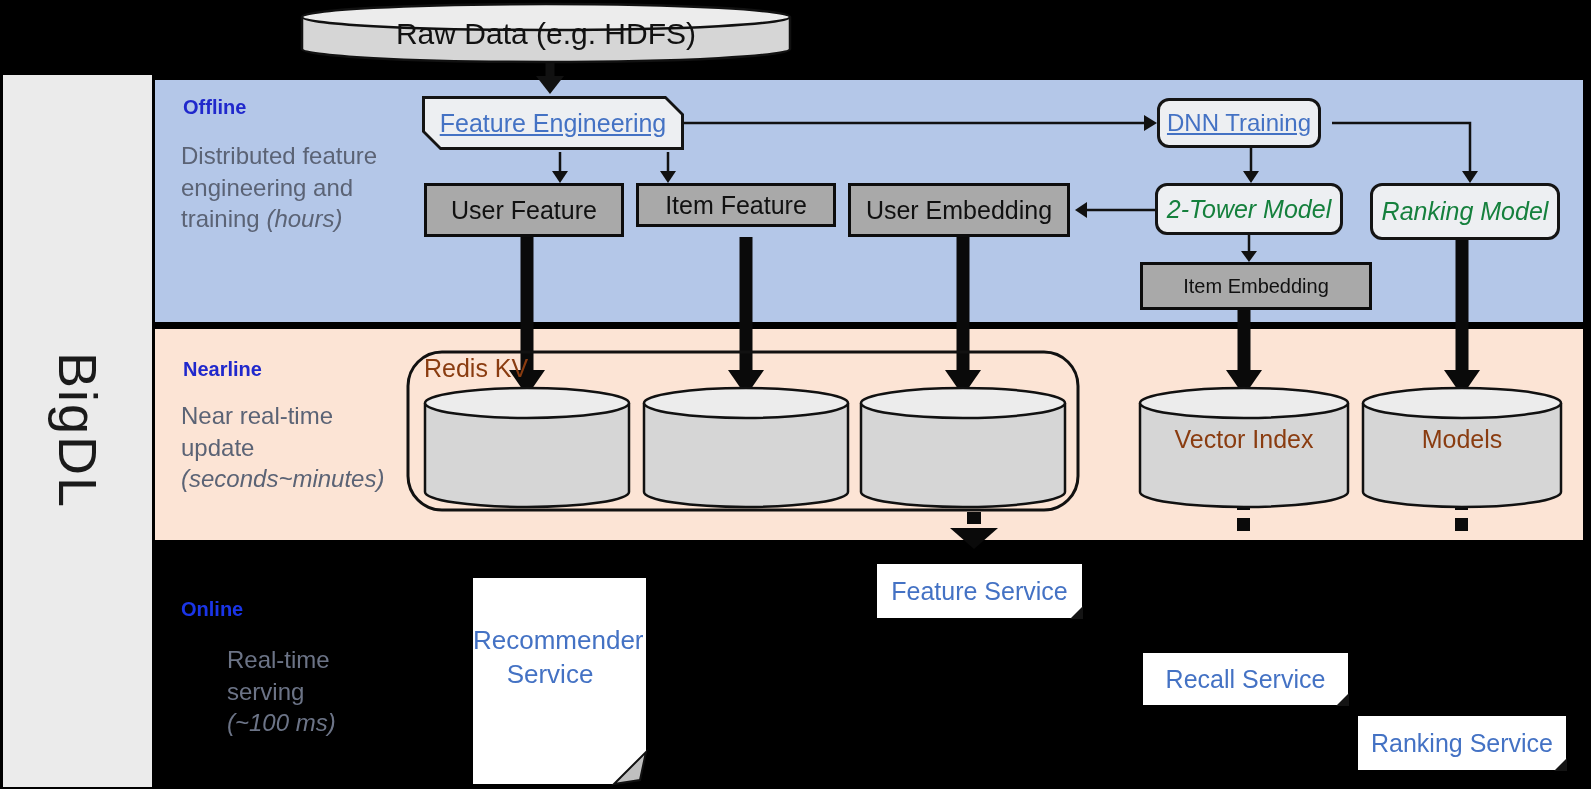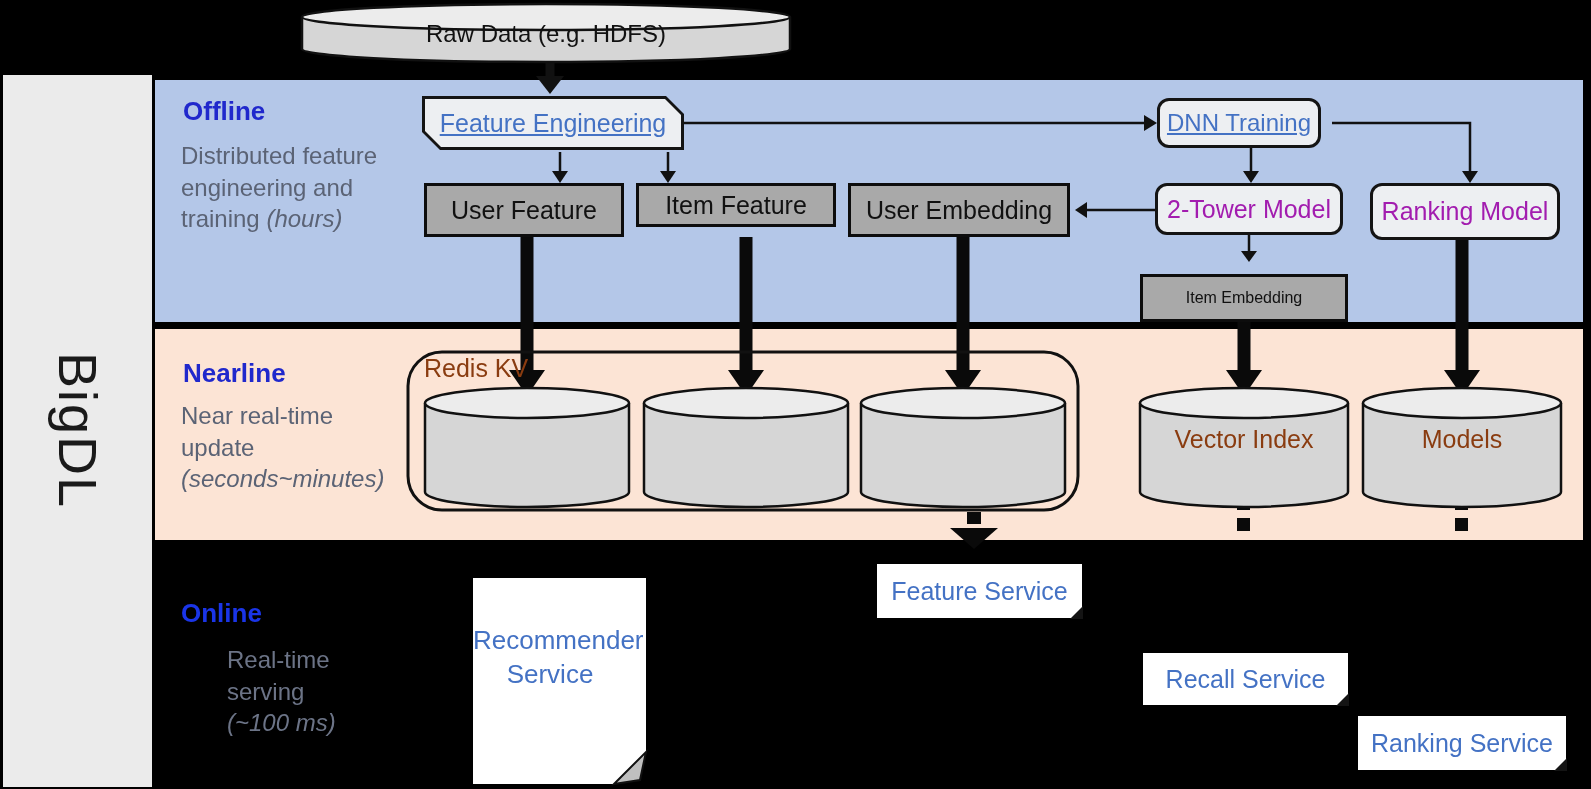--- a/index.html
+++ b/index.html
@@ -11,34 +11,34 @@
   .band{position:absolute;left:155px;width:1428px;}
   .band.offline{top:80px;height:242px;background:#b4c7e8;}
   .band.nearline{top:329px;height:211px;background:#fce4d5;}
 
   
   .bigdl{position:absolute;left:3px;top:75px;width:149px;height:712px;background:#ebebeb;
          display:flex;align-items:center;justify-content:center;}
   .bigdl .v{writing-mode:vertical-rl;font-size:54px;color:#1a1a1a;letter-spacing:2px;}
 
   
-  .sec-title{position:absolute;font-size:26px;font-weight:600;color:#2028cc;}
+  .sec-title{position:absolute;font-size:20px;font-weight:600;color:#2028cc;}
   .sec-title.online-t{color:#1a35e8;}
   .sec-desc{position:absolute;font-size:24px;color:#5b6375;line-height:1.32;}
   .sec-desc em{font-style:italic;}
   .sec-desc.on-black{color:#6c7487;margin-left:46px;}
 
   
   .node{position:absolute;display:flex;align-items:center;justify-content:center;
         box-sizing:border-box;text-align:center;}
   .gray{background:#a9a9a9;border:3px solid #0d0d0d;color:#111;font-size:25px;}
   .light{background:#edeff2;border:3px solid #141414;}
   .round{border-radius:12px;}
   .blue-t{color:#4472c4;font-size:25px;text-decoration:underline;}
-  .green-t{color:#a21caf;font-size:25px;}
+  .green-t{color:#15803d;font-size:25px;font-style:italic;}
   .brown-t{color:#8a3c10;font-size:25px;}
 
   
   .snip{background:#141414;
         clip-path:polygon(0 0,calc(100% - 18px) 0,100% 18px,100% 100%,18px 100%,0 calc(100% - 18px));}
   .snip-in{position:absolute;inset:3px;background:#edeff2;
         clip-path:polygon(0 0,calc(100% - 16px) 0,100% 16px,100% 100%,16px 100%,0 calc(100% - 16px));
         display:flex;align-items:center;justify-content:center;}
 
   
@@ -173,21 +173,21 @@
       <path d="M302 17 L302 49 A244 13 0 0 0 790 49 L790 17" fill="#d6d6d6" stroke="#111" stroke-width="2.5"></path>
       <ellipse cx="546" cy="17" rx="244" ry="13" fill="#ececec" stroke="#111" stroke-width="2.5"></ellipse>
     </g>
 
     <g>
       <path d="M473 578 L646 578 L646 752 L614 784 L473 784 Z" fill="#ffffff"></path>
       <path d="M614 784 L646 752 L640 780 Z" fill="#bfbfbf" stroke="#111" stroke-width="2"></path>
     </g>
   </svg>
 
-  <div class="abs cyl-label" style="left:302px;top:20px;width:488px;height:28px;font-size:24px;color:#111;">Raw Data (e.g. HDFS)</div>
+  <div class="abs cyl-label" style="left:302px;top:20px;width:488px;height:28px;font-size:30px;color:#111;">Raw Data (e.g. HDFS)</div>
 
   <div class="sec-title" style="left:183px;top:96px;">Offline</div>
   <div class="sec-desc" style="left:181px;top:140px;width:200px;">
     <span>Distributed feature engineering and training </span><em>(hours)</em>
   </div>
 
   <div class="node snip" style="left:422px;top:96px;width:262px;height:54px;">
     <div class="snip-in">
       <span class="blue-t">Feature Engineering</span>
     </div>
@@ -210,21 +210,21 @@
   </div>
 
   <div class="node light round" style="left:1155px;top:183px;width:188px;height:52px;">
     <span class="green-t">2-Tower Model</span>
   </div>
 
   <div class="node light round" style="left:1370px;top:183px;width:190px;height:57px;">
     <span class="green-t">Ranking Model</span>
   </div>
 
-  <div class="node gray" style="left:1140px;top:274px;width:208px;height:48px;font-size:16px;">
+  <div class="node gray" style="left:1140px;top:262px;width:232px;height:48px;font-size:20px;">
     <span>Item Embedding</span>
   </div>
 
   <div class="sec-title" style="left:183px;top:358px;">Nearline</div>
   <div class="sec-desc" style="left:181px;top:400px;width:215px;">
     <span>Near real-time update </span><em>(seconds~minutes)</em>
   </div>
 
   <div class="redis-label" style="left:424px;top:354px;">Redis KV</div>
 

